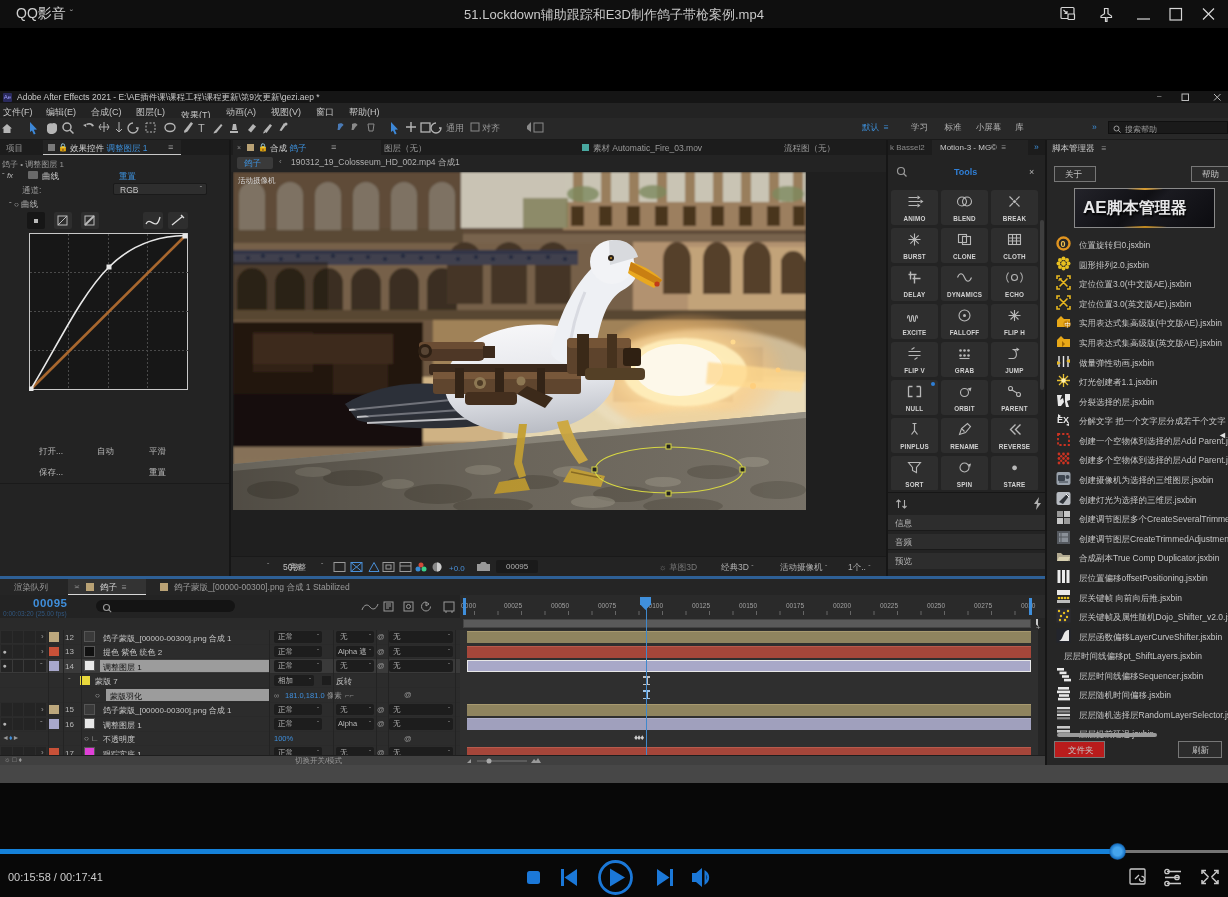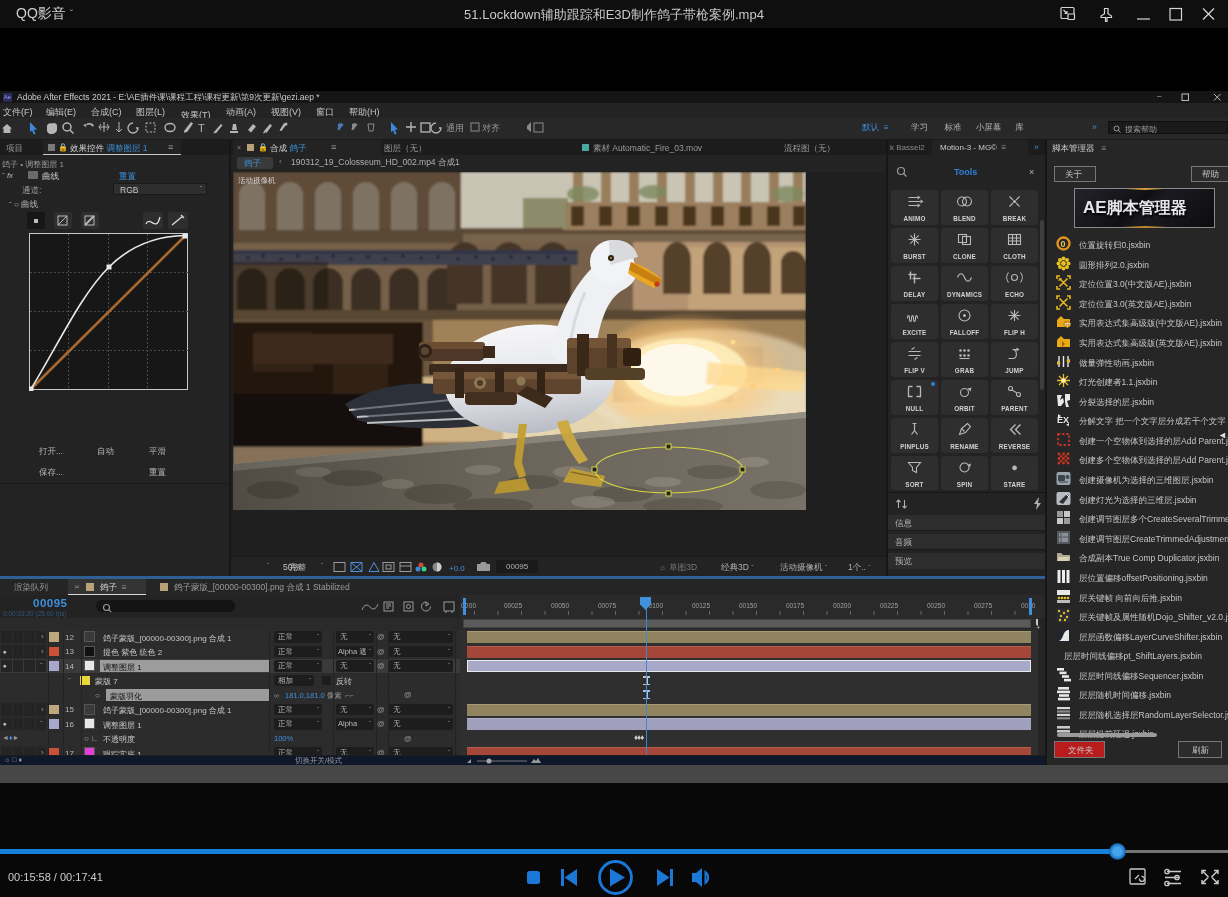--- a/index.html
+++ b/index.html
@@ -1171,21 +1171,21 @@
     <div class="abs txt" style="left:1036px;top:44px;font-size:8px;color:#aaa;">+</div>
 <div class="abs" style="left:47.5px;top:51px;width:1px;height:125px;background:#232323;"></div>
         <div class="abs" style="left:63px;top:51px;width:1px;height:125px;background:#232323;"></div>
         <div class="abs" style="left:81px;top:51px;width:1px;height:125px;background:#232323;"></div>
         <div class="abs" style="left:268.5px;top:51px;width:1px;height:125px;background:#232323;"></div>
         <div class="abs" style="left:332.5px;top:51px;width:1px;height:125px;background:#232323;"></div>
         <div class="abs" style="left:376px;top:51px;width:1px;height:125px;background:#232323;"></div>
         <div class="abs" style="left:387.5px;top:51px;width:1px;height:125px;background:#232323;"></div>
         <div class="abs" style="left:455px;top:51px;width:1px;height:125px;background:#232323;"></div>
 
-    <div class="abs" style="left:0;top:176px;width:1045px;height:10px;background:#0f172a;border-top:1px solid #1e1e1e;">
+    <div class="abs" style="left:0;top:176px;width:1045px;height:10px;background:#404040;border-top:1px solid #1e1e1e;">
       <span class="abs txt" style="left:4px;top:0px;font-size:7px;color:#999;">☼ □ ♦</span>
       <span class="abs txt" style="left:295px;top:0px;font-size:7.5px;color:#999;">切换开关/模式</span>
       <svg class="abs" style="left:465px;top:1px" width="80" height="8">
             <path d="M2 6l4-4v4z" fill="#999"></path>
             <rect x="12" y="3.5" width="50" height="1" fill="#777"></rect>
             <circle cx="24" cy="4" r="2.5" fill="#aaa"></circle>
             <path d="M66 6l3-4 2 2 2-3 3 5z" fill="#999"></path>
           </svg>
     </div>
   </div>

